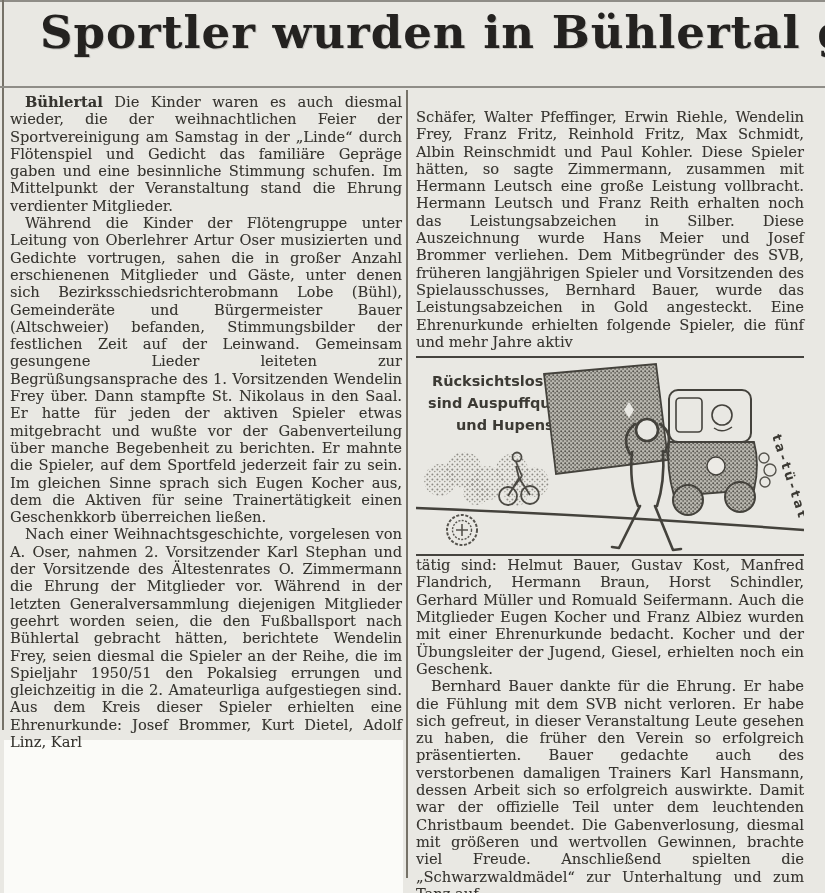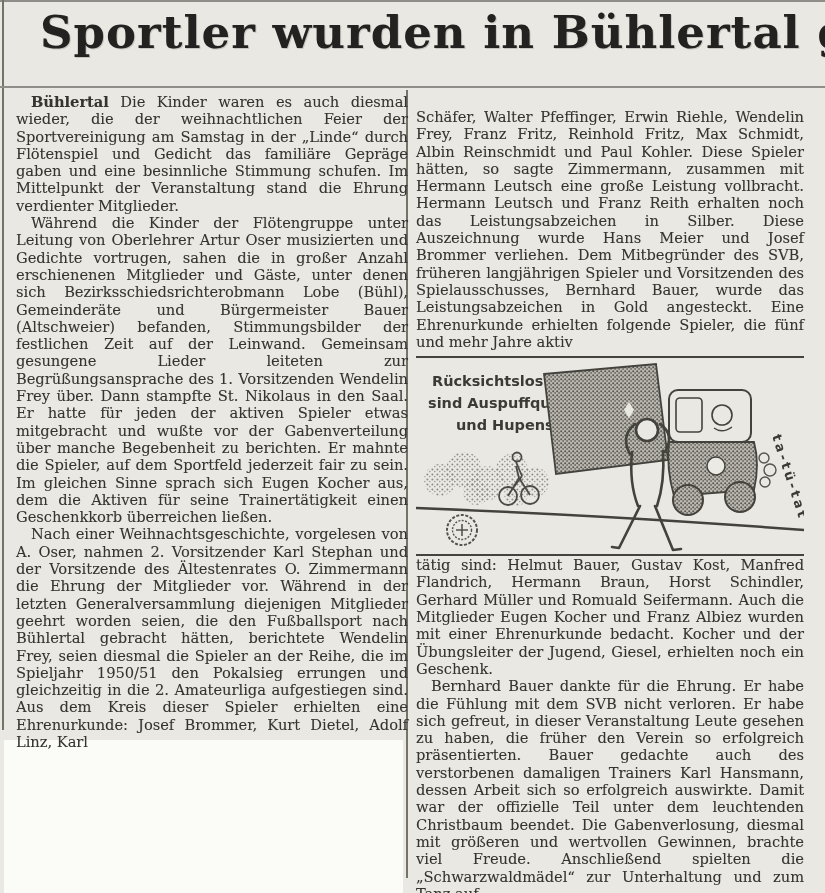--- a/index.html
+++ b/index.html
@@ -20,21 +20,21 @@
   .subheadline {
     position:absolute; top:60px; left:40px; right:45px; text-align:center;
     font-size:20px; font-weight:bold; letter-spacing:0.4px; color:#2b2925;
     text-shadow:0.5px 0.5px 0 rgba(40,38,34,0.2);
   }
   .col { position:absolute; top:93px; }
   .col p {
     margin:0; font-size:14.6px; line-height:17.3px; text-align:justify;
     color:#36342f; text-shadow:0.3px 0.3px 0 rgba(50,48,44,0.25);
   }
-  .col-left  { left:16px;  width:392px; }
+  .col-left  { left:10px;  width:392px; }
   .col-right { left:416px; width:388px;margin-top:15px; }
   .indent { text-indent:15px; }
   .lead { font-weight:bold; }
   .white-patch {
     position:absolute; left:4px; top:740px; width:399px; height:153px;
     background:#fbfbf8;
   }
   .cartoon-box {
     margin-top:6px; height:196px;
     border-top:2px solid #45433e; border-bottom:2px solid #45433e;

